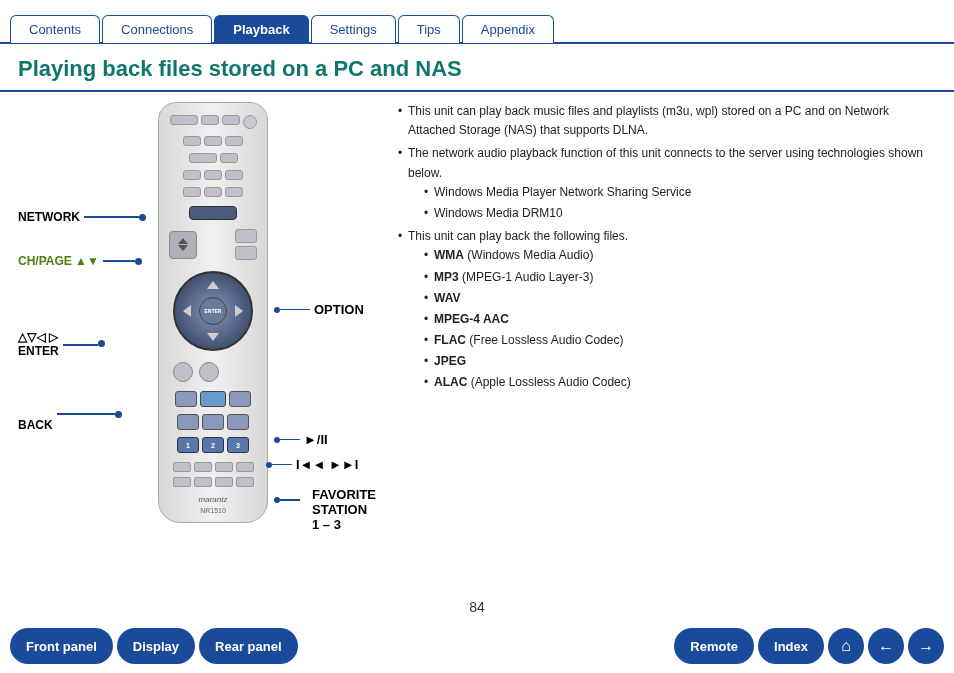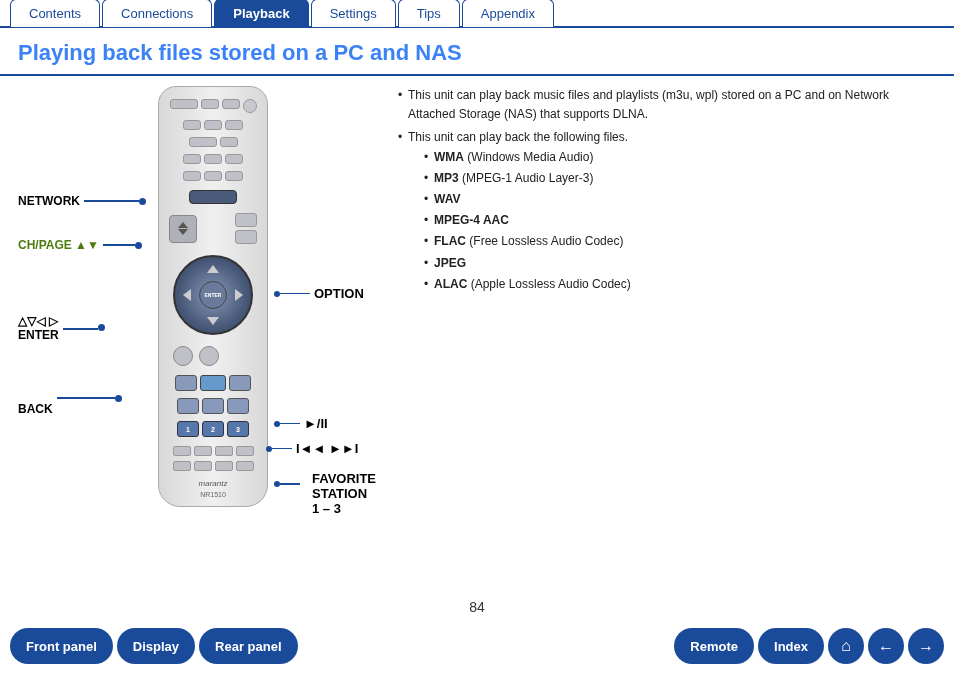--- a/index.html
+++ b/index.html
@@ -9,21 +9,21 @@
       font-family: Arial, sans-serif;
       background: #fff;
       overflow: hidden;
       position: relative;
     }
 
     
     .nav-tabs {
       display: flex;
       border-bottom: 2px solid #1a4a9a;
-      height: 28px;
+      height: 44px;
       align-items: flex-end;
       padding: 0 10px;
       background: #fff;
     }
     .nav-tab {
       padding: 6px 18px;
       font-size: 13px;
       cursor: pointer;
       border: 1.5px solid #1a4a9a;
       border-bottom: none;
@@ -37,21 +37,21 @@
     .nav-tab.active {
       background: #1a4a9a;
       color: #fff;
       font-weight: bold;
     }
 
     
     .page-title {
       font-size: 22px;
       font-weight: bold;
-      color: #3b82f6;
+      color: #0f766e;
       padding: 12px 18px 8px 18px;
       border-bottom: 2px solid #1a4a9a;
     }
 
     
     .main-content {
       display: flex;
       flex-direction: row;
       padding: 10px 18px;
       height: calc(673px - 44px - 52px - 54px);
@@ -558,20 +558,25 @@
           </div>
         </div>
       </div>
 
     </div>
   </div>
 
   <div class="right-section">
     <div class="bullet-item">
       This unit can play back music files and playlists (m3u, wpl) stored on a PC and on Network Attached Storage (NAS) that supports DLNA.
+    </div>
+    <div class="bullet-item">
+      The network audio playback function of this unit connects to the server using technologies shown below.
+      <div class="sub-bullet">Windows Media Player Network Sharing Service</div>
+      <div class="sub-bullet">Windows Media DRM10</div>
     </div>
     <div class="bullet-item">
       This unit can play back the following files.
       <div class="sub-bullet"><span class="bold-text">WMA</span> (Windows Media Audio)</div>
       <div class="sub-bullet"><span class="bold-text">MP3</span> (MPEG-1 Audio Layer-3)</div>
       <div class="sub-bullet"><span class="bold-text">WAV</span></div>
       <div class="sub-bullet"><span class="bold-text">MPEG-4 AAC</span></div>
       <div class="sub-bullet"><span class="bold-text">FLAC</span> (Free Lossless Audio Codec)</div>
       <div class="sub-bullet"><span class="bold-text">JPEG</span></div>
       <div class="sub-bullet"><span class="bold-text">ALAC</span> (Apple Lossless Audio Codec)</div>

